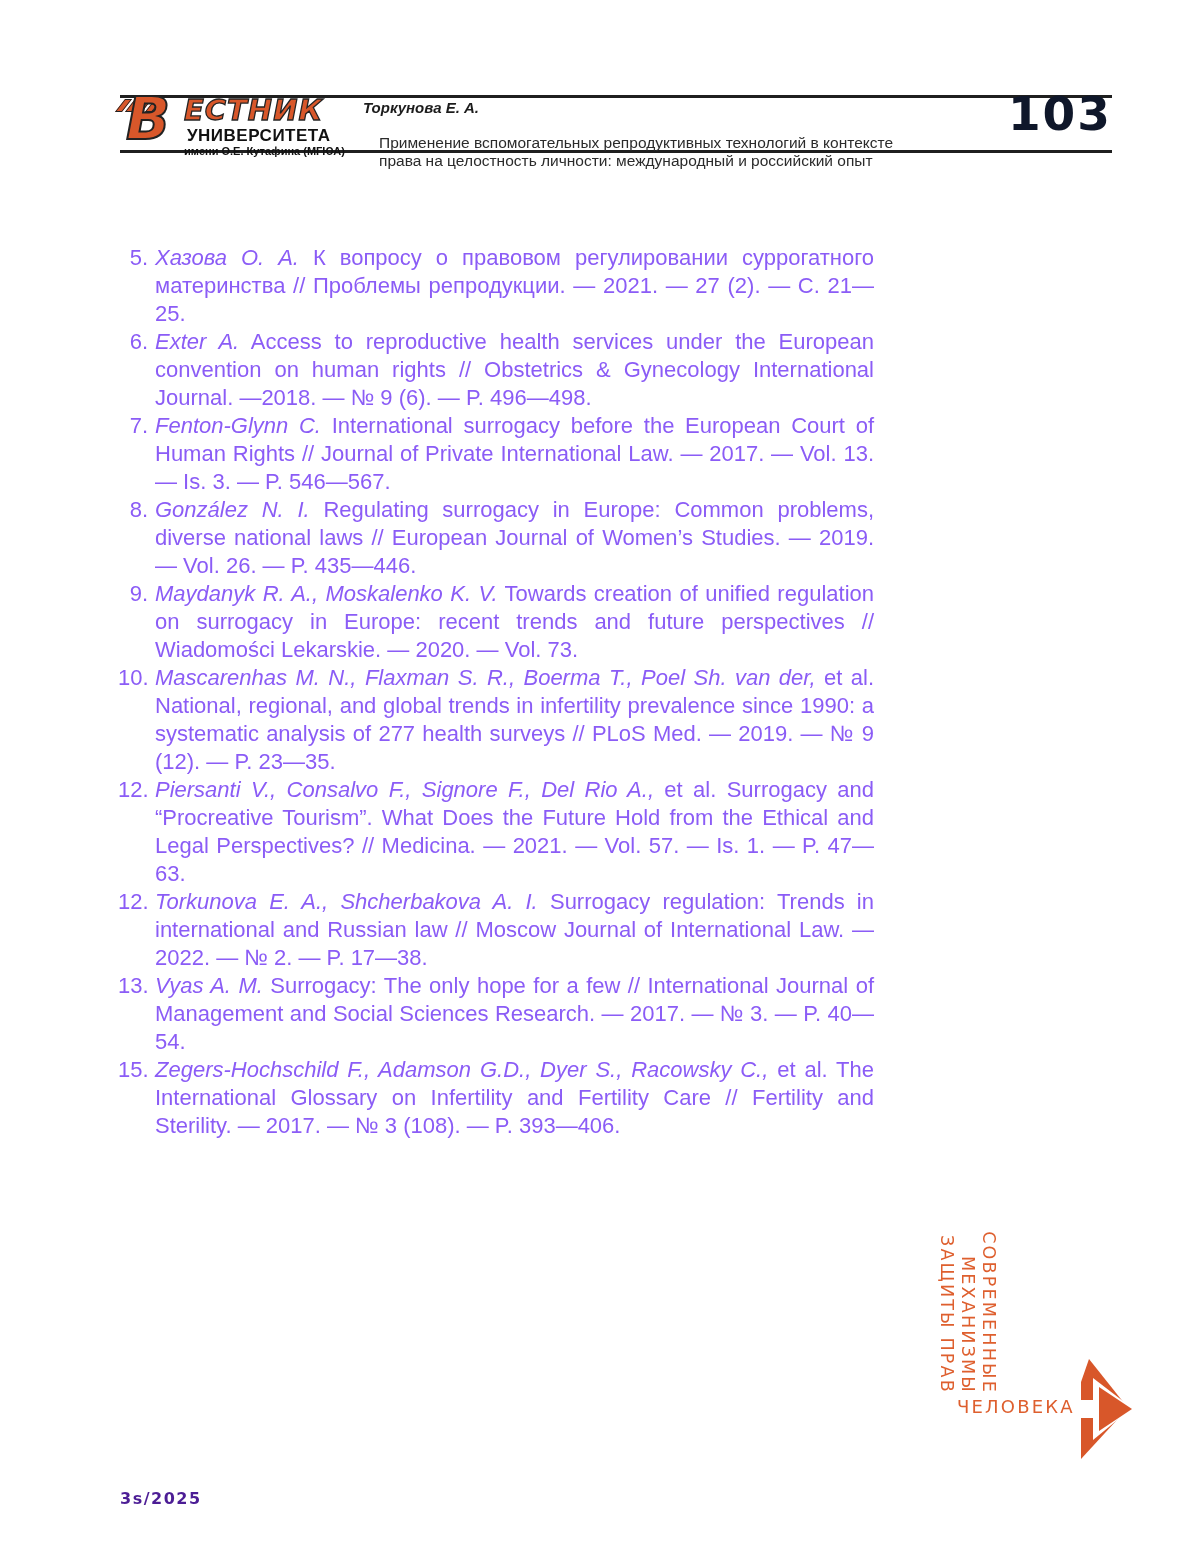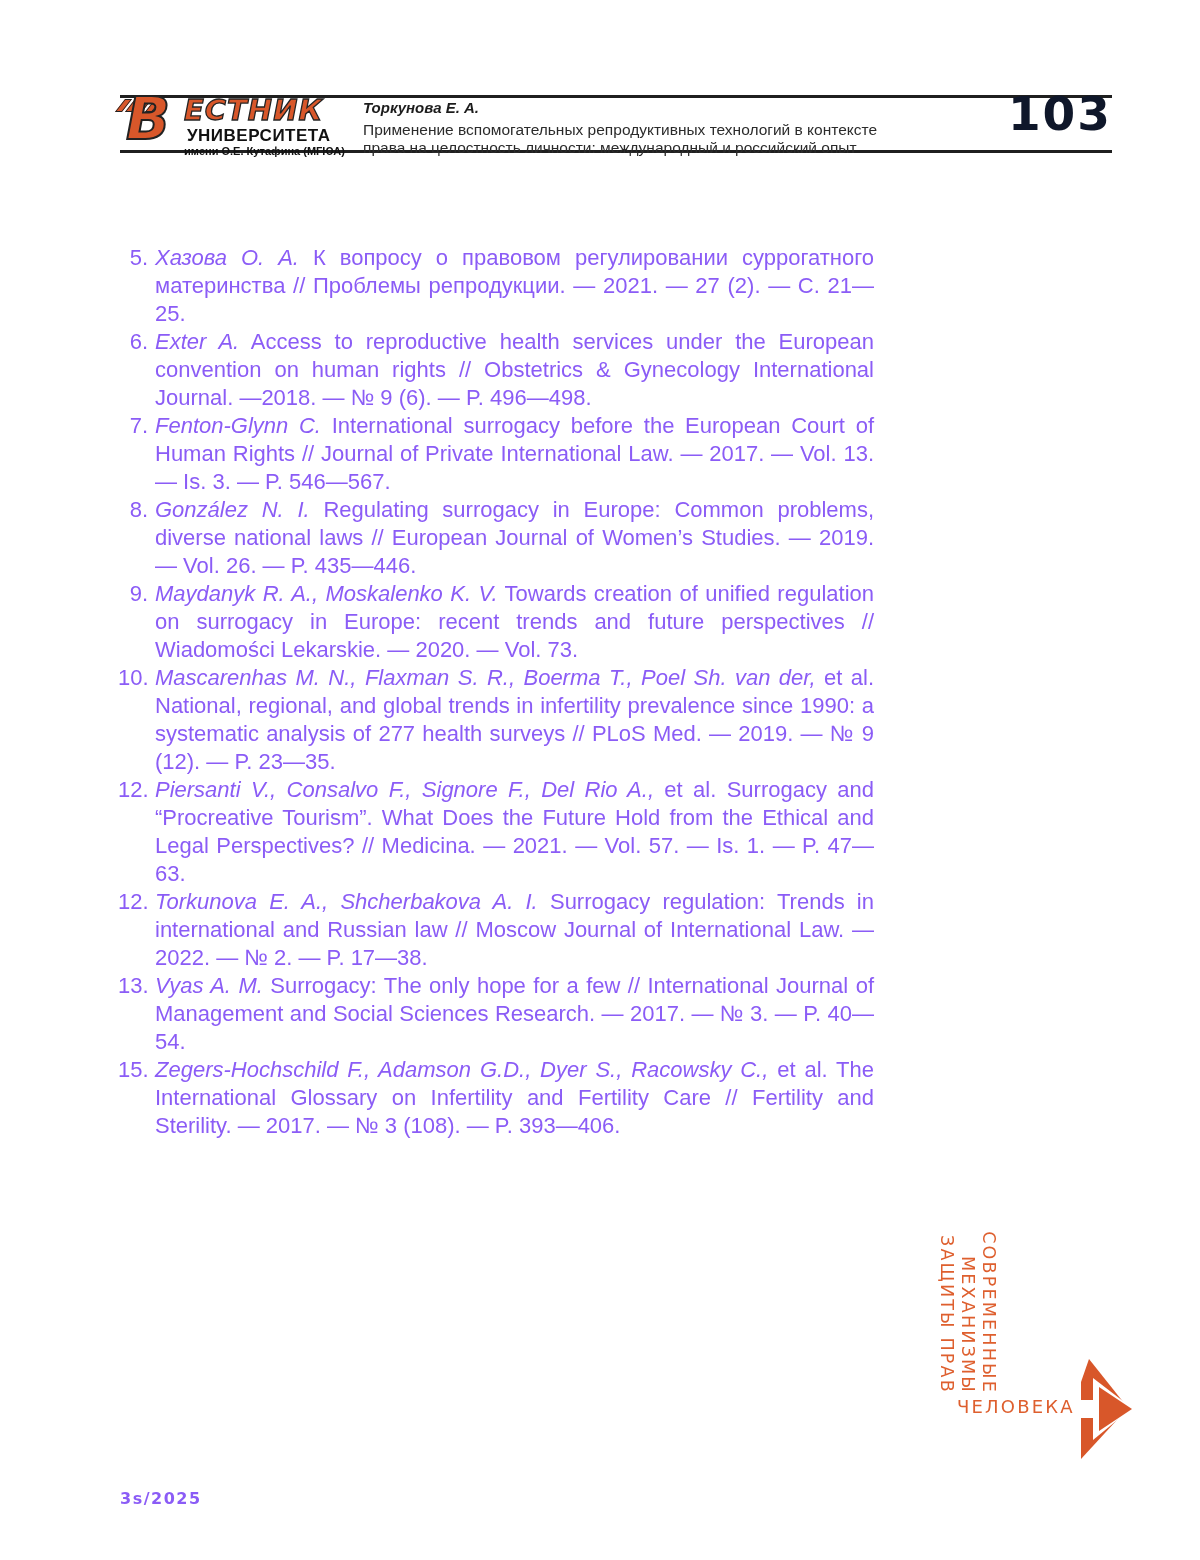--- a/index.html
+++ b/index.html
@@ -35,22 +35,22 @@
     position:absolute; left:67px; top:30px;
     font-size:17px; font-weight:bold; letter-spacing:0.5px; color:#111;text-align:right;
   }
   .logo-sub {
     position:absolute; left:64px; top:49px;
     font-size:11px; font-weight:bold; color:#111;
   }
 
   
   .head-text { position:absolute; left:363px; top:99px; width:630px; }
-  .head-author { font-size:15px; font-weight:bold; font-style:italic; color:#1c1c1c; margin-bottom:5px; }
-  .head-title { font-size:15.5px; line-height:17.5px; color:#2b2b2b; }
+  .head-author { font-size:15px; font-weight:bold; font-style:italic; color:#1c1c1c; margin-bottom:18px; }
+  .head-title { font-size:15.5px; line-height:17.5px; color:#2b2b2b;margin-left:16px; }
 
   .page-number {
     position:absolute; right:88px; top:90px;
     font-size:47px; line-height:47px; font-weight:800; letter-spacing:2px;
     color:#0f172a; font-family:"DejaVu Sans", sans-serif;
   }
 
   
   .refs { position:absolute; left:118px; top:244px; width:756px; }
   .ref-item {
@@ -71,21 +71,21 @@
   .side-human {
     position:absolute; left:957px; top:1396px;
     color:#de5f2e; font-size:18px; letter-spacing:2.2px;
     font-family:"DejaVu Sans", sans-serif;
   }
   .arrow-wrap { position:absolute; left:1076px; top:1358px; width:56px; height:104px; }
 
   
   .footer {
     position:absolute; left:120px; top:1489px;
-    font-size:16px; font-weight:bold; letter-spacing:1.5px; color:#8b5cf6;
+    font-size:16px; font-weight:bold; letter-spacing:1.5px; color:#4c1d95;
     font-family:"DejaVu Sans", sans-serif;
   }
 </style>
 </head>
 <body>
 
 <div class="rule rule-top"></div>
 <div class="rule rule-bottom"></div>
 
 <div class="logo">

